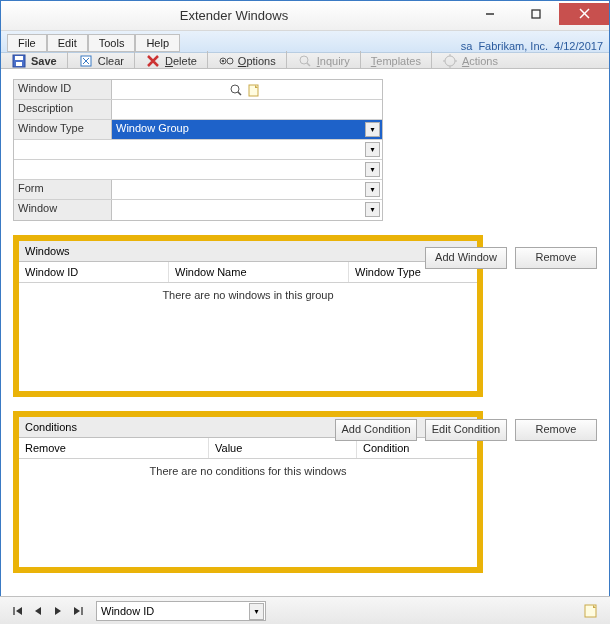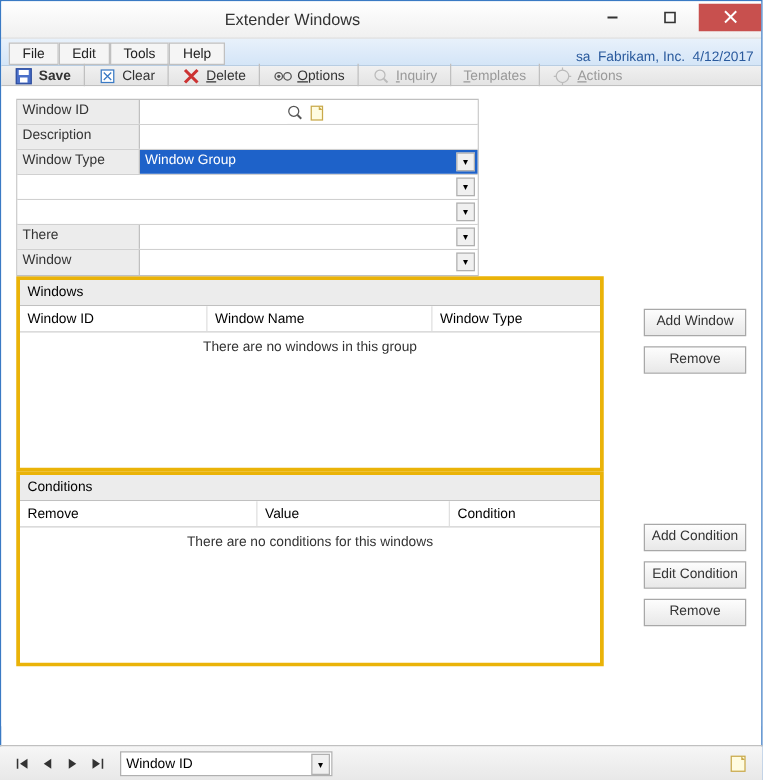--- a/index.html
+++ b/index.html
@@ -27,28 +27,28 @@
 .form-label { width: 98px; background: #ececec; padding: 2px 4px; color: #333; border-right: 1px solid #c0c0c0; }
 .form-field { flex: 1; display: flex; align-items: center; background: #fff; position: relative; }
 .form-input { border: none; width: 100%; height: 100%; padding: 0 4px; outline: none; }
 .dropdown-arrow { position: absolute; right: 2px; top: 2px; width: 15px; height: 15px; background: #f0f0f0; border: 1px solid #b0b0b0; display: flex; align-items: center; justify-content: center; font-size: 8px; }
 .lookup-icons { position: absolute; right: 0; display: flex; gap: 2px; padding-right: 2px; }
 .icon-btn { width: 16px; height: 16px; display: flex; align-items: center; justify-content: center; }
 .keyfields { width: 175px; border: 1px solid #c0c0c0; }
 .keyfields-hdr { background: #ececec; border-bottom: 1px solid #c0c0c0; padding: 2px 4px; display: flex; align-items: center; height: 20px; }
 .keyfields-hdr .spacer { flex: 1; }
 .keyfields-body { background: #fff; height: 118px; }
-.panel { border: 3px solid #eab308; }
+.panel { border: 6px solid #eab308; margin-top: 14px; }
 .panel-hdr { background: #ececec; padding: 4px 6px; border-bottom: 1px solid #c0c0c0; }
 .panel-body { background: #fff; }
 .grid-hdr { display: flex; border-bottom: 1px solid #d0d0d0; background: #fff; }
 .grid-hdr > div { padding: 4px 6px; border-right: 1px solid #e0e0e0; }
 .grid-hdr > div:last-child { border-right: none; }
 .grid-empty { text-align: center; padding: 6px; color: #333; }
-.side-btns { position: absolute; right: 12px; display: flex; flex-direction: column; gap: 8px; }
+.side-btns { position: absolute; right: 12px; display: flex; flex-direction: row; gap: 8px; }
 .side-btn { width: 82px; height: 22px; background: linear-gradient(#fdfdfd, #e8e8e8); border: 1px solid #a8a8a8; text-align: center; padding-top: 3px; color: #333; }
 .navbar { position: absolute; bottom: 0; left: 0; right: 0; height: 28px; border-top: 1px solid #c0c0c0; background: linear-gradient(#f6f6f6, #e8e8e8); display: flex; align-items: center; padding: 0 10px; gap: 4px; }
 .nav-btn { width: 16px; height: 16px; display: flex; align-items: center; justify-content: center; }
 .nav-select { width: 170px; height: 20px; border: 1px solid #b0b0b0; background: #fff; margin-left: 6px; padding: 0 4px; display: flex; align-items: center; position: relative; }
 .note-icon { margin-left: auto; width: 18px; height: 18px; }
 svg { display: block; }
 </style>
 </head>
 <body>
 
@@ -197,21 +197,21 @@
             <div class="dropdown-arrow">▾</div>
           </div>
       </div>
       <div class="form-row">
         <div class="form-field">
             <input class="form-input" value="" style="">
             <div class="dropdown-arrow">▾</div>
           </div>
       </div>
       <div class="form-row">
-        <div class="form-label">There</div>
+        <div class="form-label">Form</div>
         <div class="form-field">
             <input class="form-input" value="" style="">
             <div class="dropdown-arrow">▾</div>
           </div>
       </div>
       <div class="form-row">
         <div class="form-label">Window</div>
         <div class="form-field">
             <input class="form-input" value="" style="">
             <div class="dropdown-arrow">▾</div>

